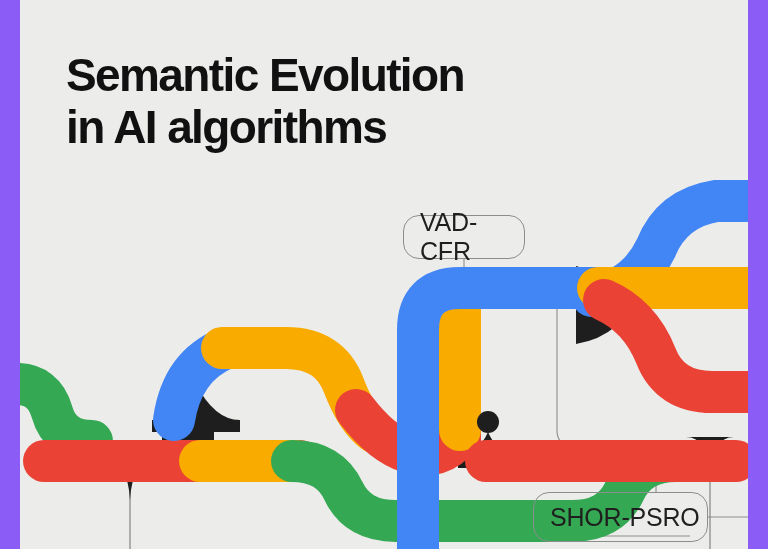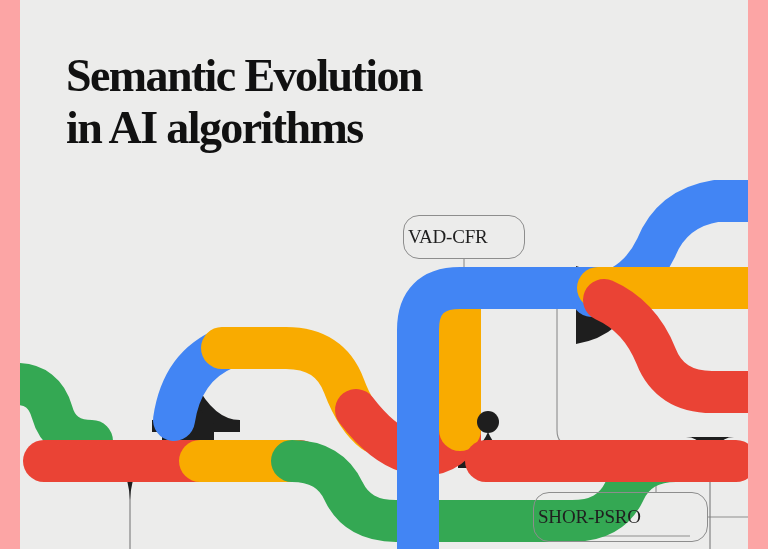--- a/index.html
+++ b/index.html
@@ -64,43 +64,43 @@
     color: #2b2b2b;
     white-space: pre-line;
   }
   .node-chip {
     position: absolute;
     box-sizing: border-box;
     border: 1.1px solid #8d8d8d;
     border-radius: 16px;
     background: transparent;
     color: #1f1f1f;
-    font-size: 19px;
+    font-size: 25px;
     letter-spacing: -0.2px;
     display: flex;
     align-items: center;
-    padding-left: 4px;
+    padding-left: 16px;
   }
   #chip-vad {
     left: 403px;
     top: 215px;
     width: 122px;
     height: 44px;
   }
   #chip-shor {
     left: 533px;
     top: 492px;
     width: 175px;
     height: 50px;
   }
 </style>
 </head>
 <body style="background: rgb(227, 227, 225);">
 
-<div id="poster" style="background: #fca5a5; font-family: Liberation Serif, serif;">
+<div id="poster" style="background: #8b5cf6;">
 
   <div id="card" style="background: rgb(236, 236, 235);"></div>
 
   <svg id="ribbon-svg" viewBox="0 0 768 549" aria-hidden="true">
 
     <defs>
       <clipPath id="cardClip">
         <rect x="20" y="0" width="728" height="549"></rect>
       </clipPath>
     </defs>

